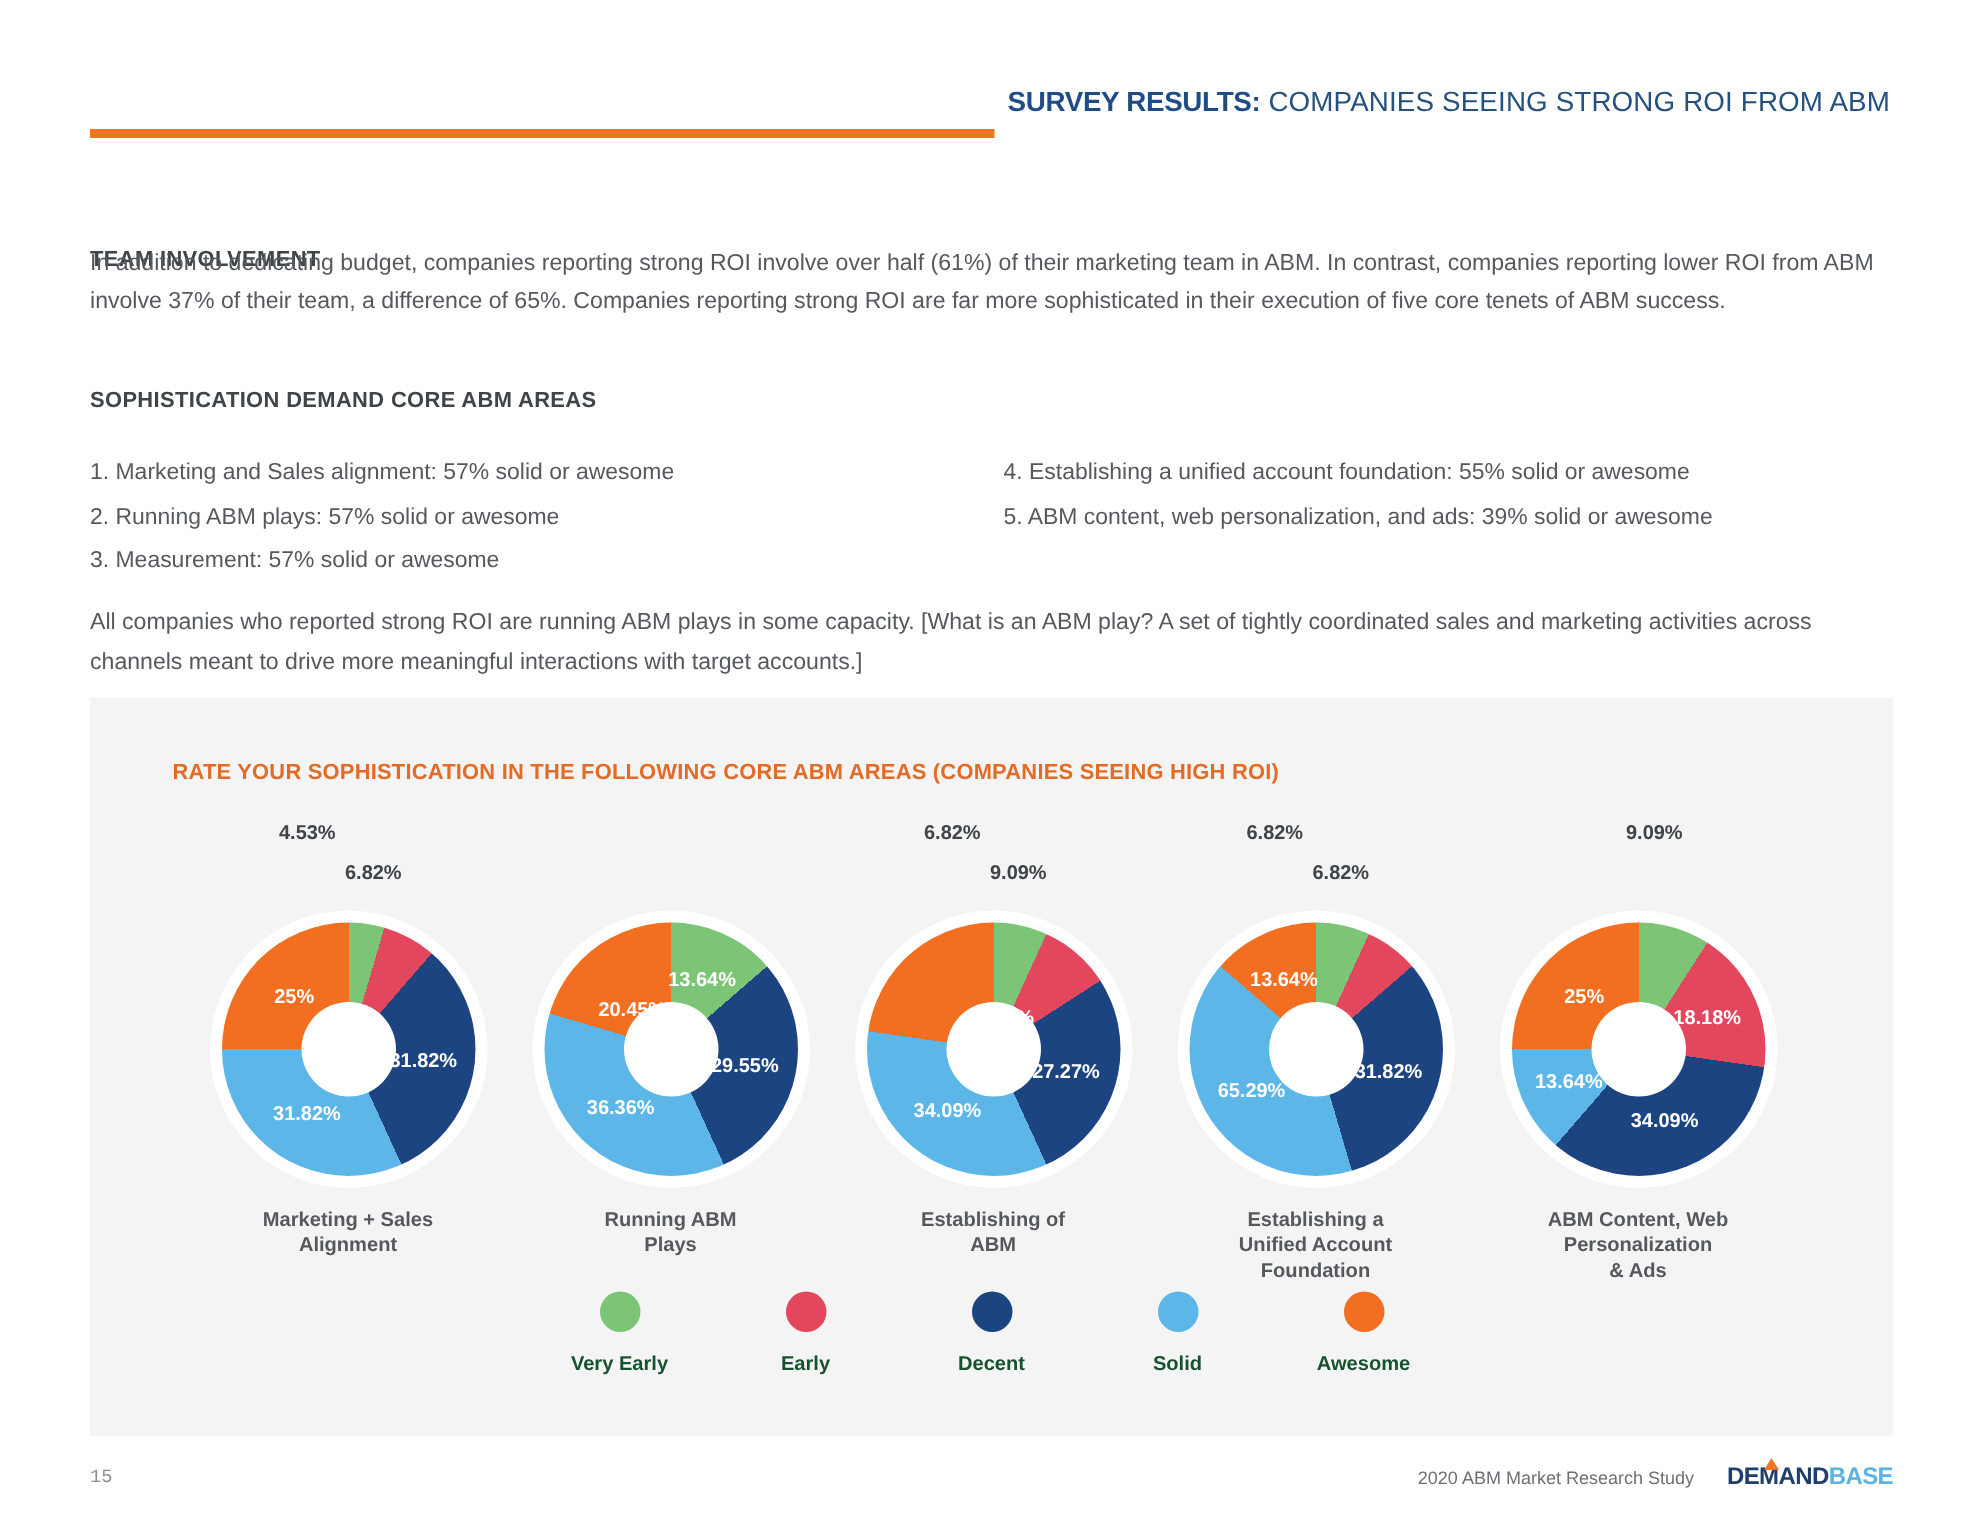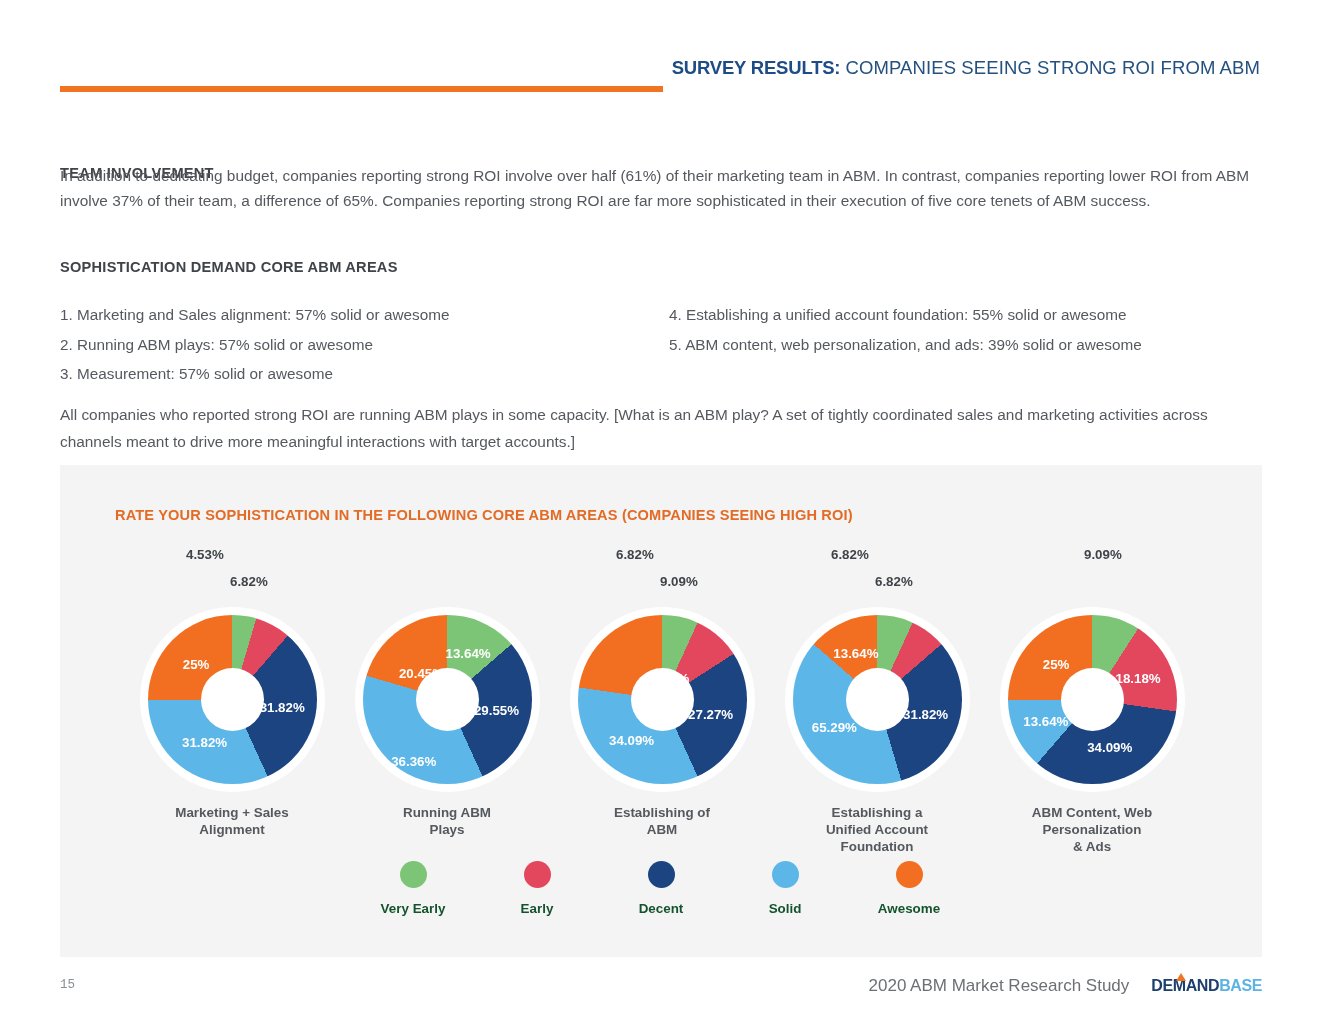--- a/index.html
+++ b/index.html
@@ -111,21 +111,21 @@
   .legend-label { font-size:13.4px; font-weight:700; color:#14532d; }
 
   
   .footer-page {
     position:absolute; left:60px; top:978px; font-size:12.5px; color:#8a8e93;font-family:Liberation Mono, monospace;
   }
   .footer-right {
     position:absolute; right:58px; top:976px;
     display:flex; align-items:center; gap:22px;
   }
-  .footer-study { font-size:17px; color:#6c7075; white-space:nowrap; }
+  .footer-study { font-size:12px; color:#6c7075; white-space:nowrap; }
   .logo {
     font-size:16px; font-weight:800; letter-spacing:-0.4px;
     position:relative; white-space:nowrap;
   }
   .logo .d1 { color:#1c3f6e; }
   .logo .d2 { color:#5bb3e4; }
   .logo-accent {
     position:absolute; left:25px; top:-4px;
     width:0; height:0;
     border-left:5px solid transparent; border-right:5px solid transparent;
@@ -180,21 +180,21 @@
             <div>Marketing + Sales</div>
             <div>Alignment</div>
           </div>
         </div>
         <div class="donut-cell">
           <div class="outside-labels"></div>
           <div class="donut-wrap">
             <div class="donut" style="background: conic-gradient(rgb(124, 197, 118) 0deg, rgb(124, 197, 118) 49.104deg, rgb(28, 68, 128) 49.104deg, rgb(28, 68, 128) 155.484deg, rgb(92, 182, 232) 155.484deg, rgb(92, 182, 232) 286.38deg, rgb(242, 111, 33) 286.38deg, rgb(242, 111, 33) 360deg);"></div>
             <div class="slice-lbl dark" style="left: 113.567px; top: 46.3841px;">13.64%</div>
             <div class="slice-lbl dark" style="left: 142.037px; top: 103.295px;">29.55%</div>
-            <div class="slice-lbl dark" style="left: 59.2832px; top: 130.803px; margin-top: 23px;">36.36%</div>
+            <div class="slice-lbl dark" style="left: 59.2832px; top: 130.803px;">36.36%</div>
             <div class="slice-lbl dark" style="left: 67px; top: 51.9082px; margin-top: 14px;">20.45%</div>
             <div class="donut-hole"></div>
           </div>
           <div class="donut-caption">
             <div>Running ABM</div>
             <div>Plays</div>
           </div>
         </div>
         <div class="donut-cell">
           <div class="outside-labels">

